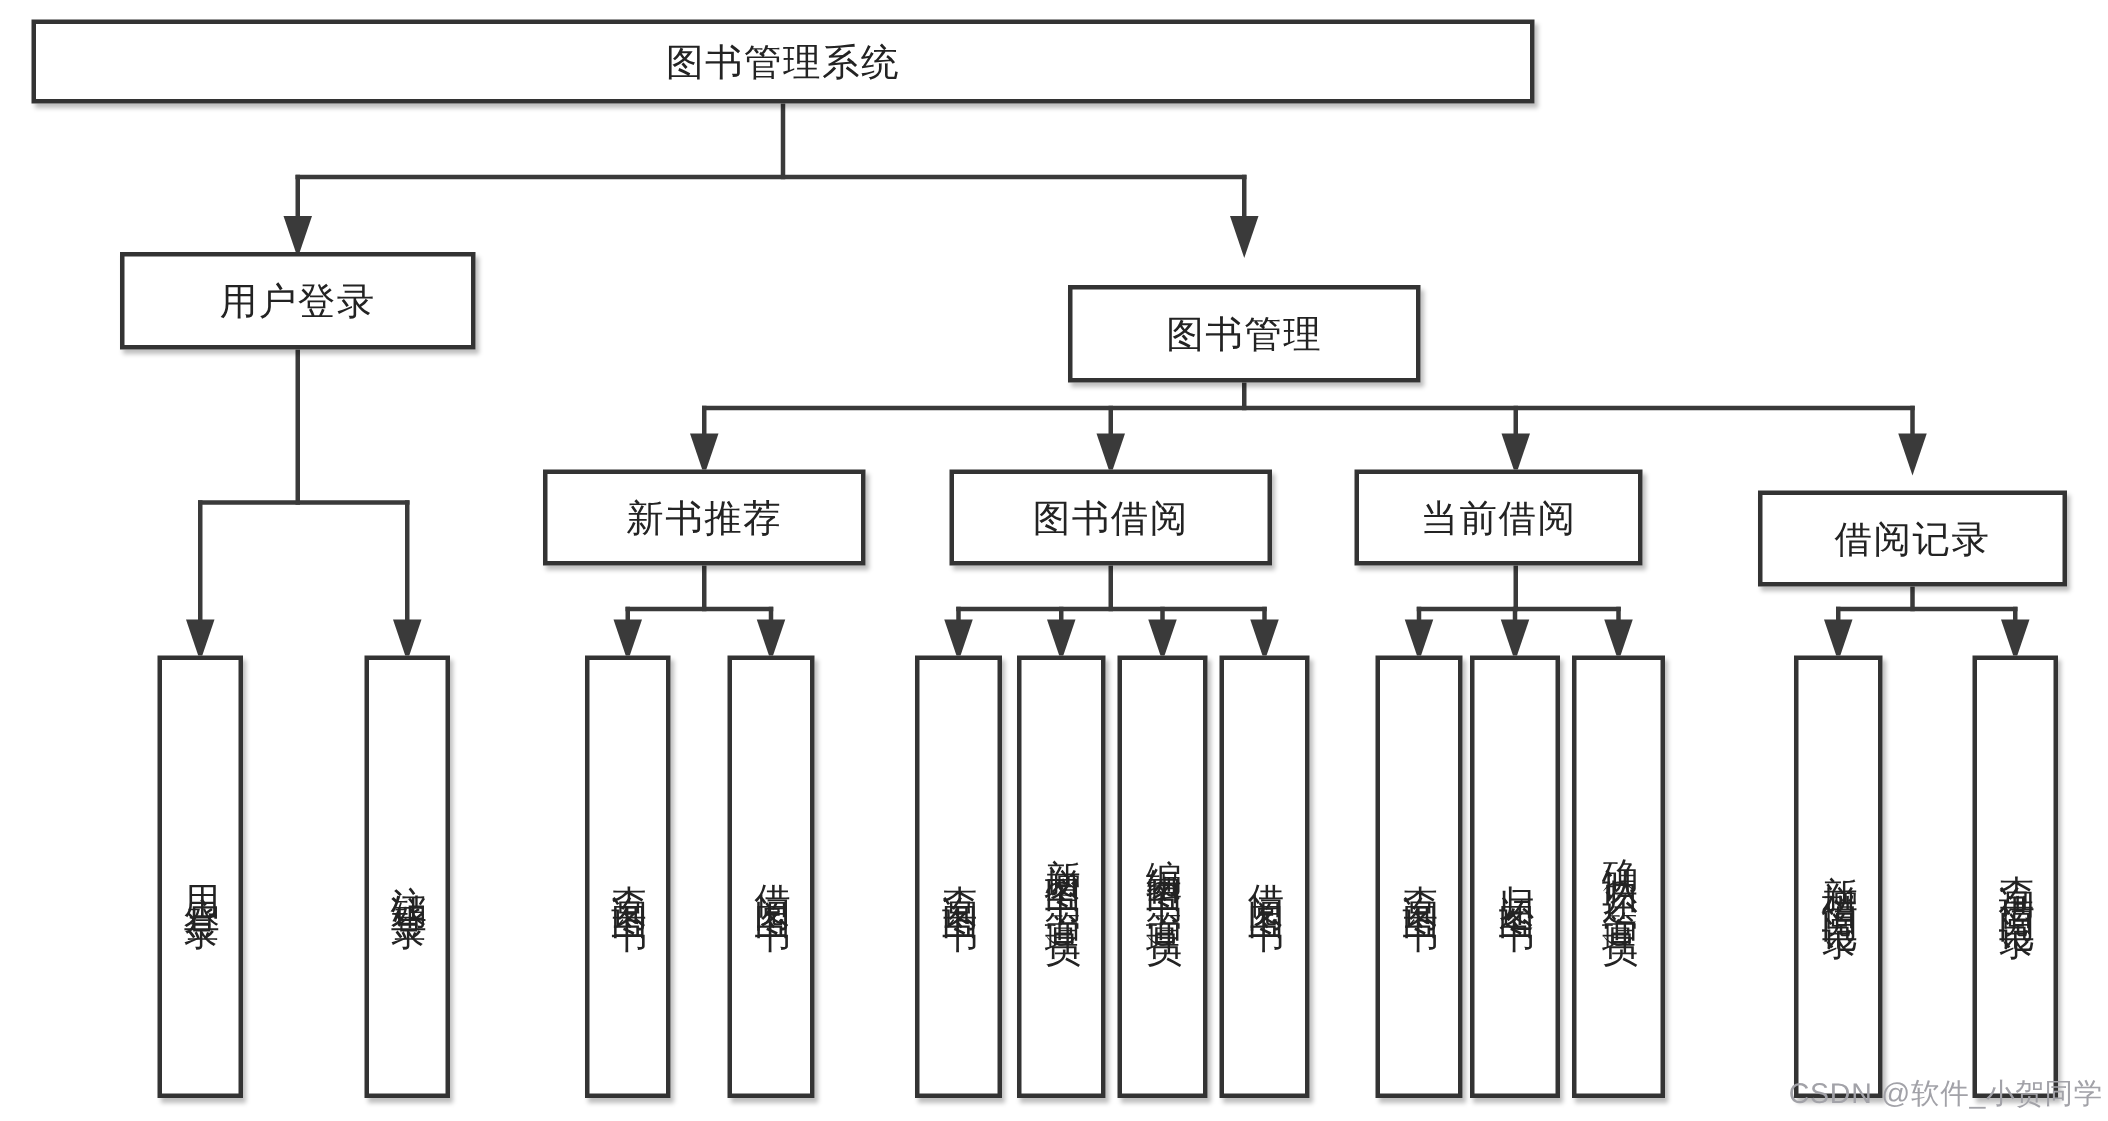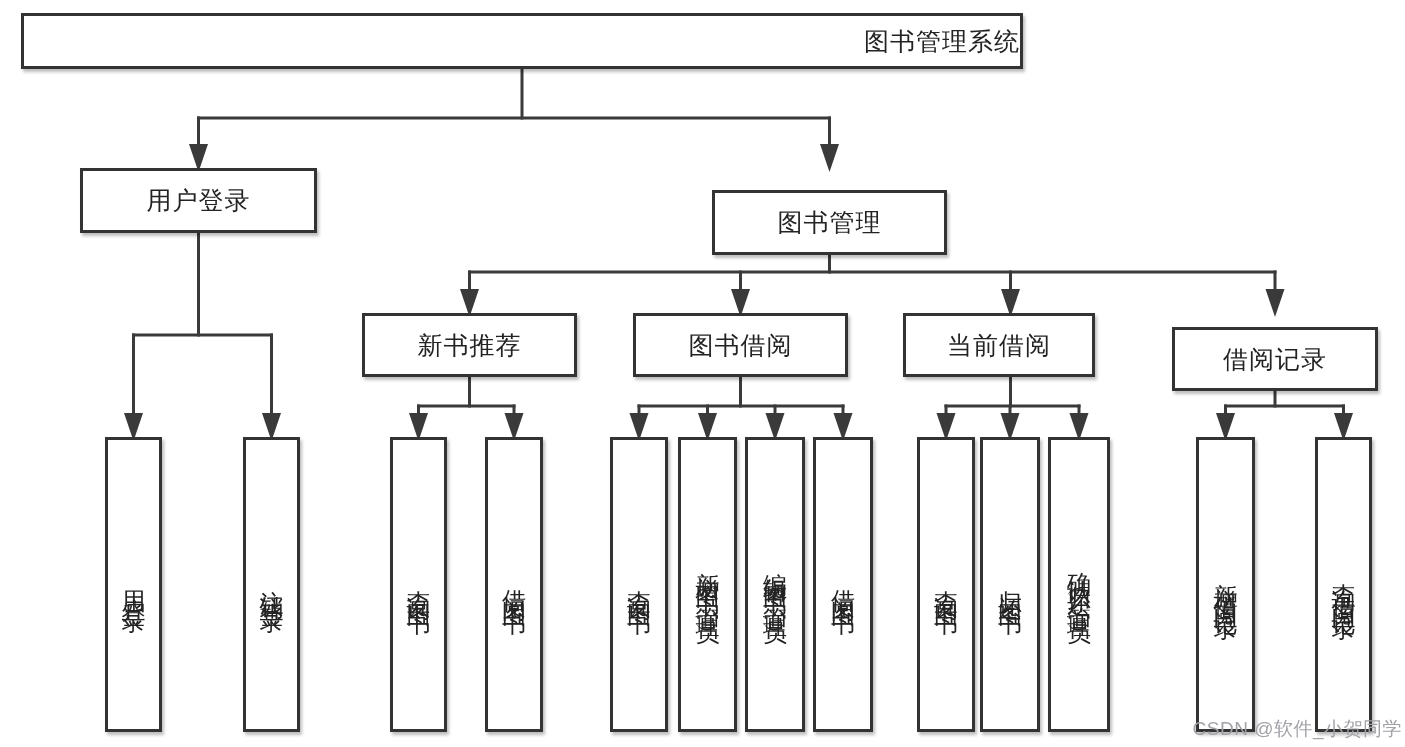--- a/index.html
+++ b/index.html
@@ -76,21 +76,21 @@
       <line x1="1079" y1="406" x2="1079" y2="415" stroke="#3a3a3a" stroke-width="3" stroke-linecap="square"></line>
       <polygon points="1069.5,413 1088.5,413 1079,441" fill="#3a3a3a"></polygon>
       <line x1="1275" y1="377" x2="1275" y2="406" stroke="#3a3a3a" stroke-width="3" stroke-linecap="square"></line>
       <line x1="1225.5" y1="406" x2="1343.5" y2="406" stroke="#3a3a3a" stroke-width="3" stroke-linecap="square"></line>
       <line x1="1225.5" y1="406" x2="1225.5" y2="415" stroke="#3a3a3a" stroke-width="3" stroke-linecap="square"></line>
       <polygon points="1216,413 1235,413 1225.5,441" fill="#3a3a3a"></polygon>
       <line x1="1343.5" y1="406" x2="1343.5" y2="415" stroke="#3a3a3a" stroke-width="3" stroke-linecap="square"></line>
       <polygon points="1334,413 1353,413 1343.5,441" fill="#3a3a3a"></polygon>
     </svg>
   <div id="nodes">
-      <div class="box hbox" style="left: 21px; top: 13px; width: 1002px; height: 56px; justify-content: flex-end;">
+      <div class="box hbox" style="left: 21px; top: 13px; width: 1002px; height: 56px;">
         <span>图书管理系统</span>
       </div>
       <div class="box hbox" style="left: 80px; top: 168px; width: 237px; height: 65px;">
         <span>用户登录</span>
       </div>
       <div class="box hbox" style="left: 712px; top: 168px; width: 235px; height: 65px; margin-top: 22px;">
         <span>图书管理</span>
       </div>
       <div class="box hbox" style="left: 362px; top: 313px; width: 215px; height: 64px;">
         <span>新书推荐</span>

